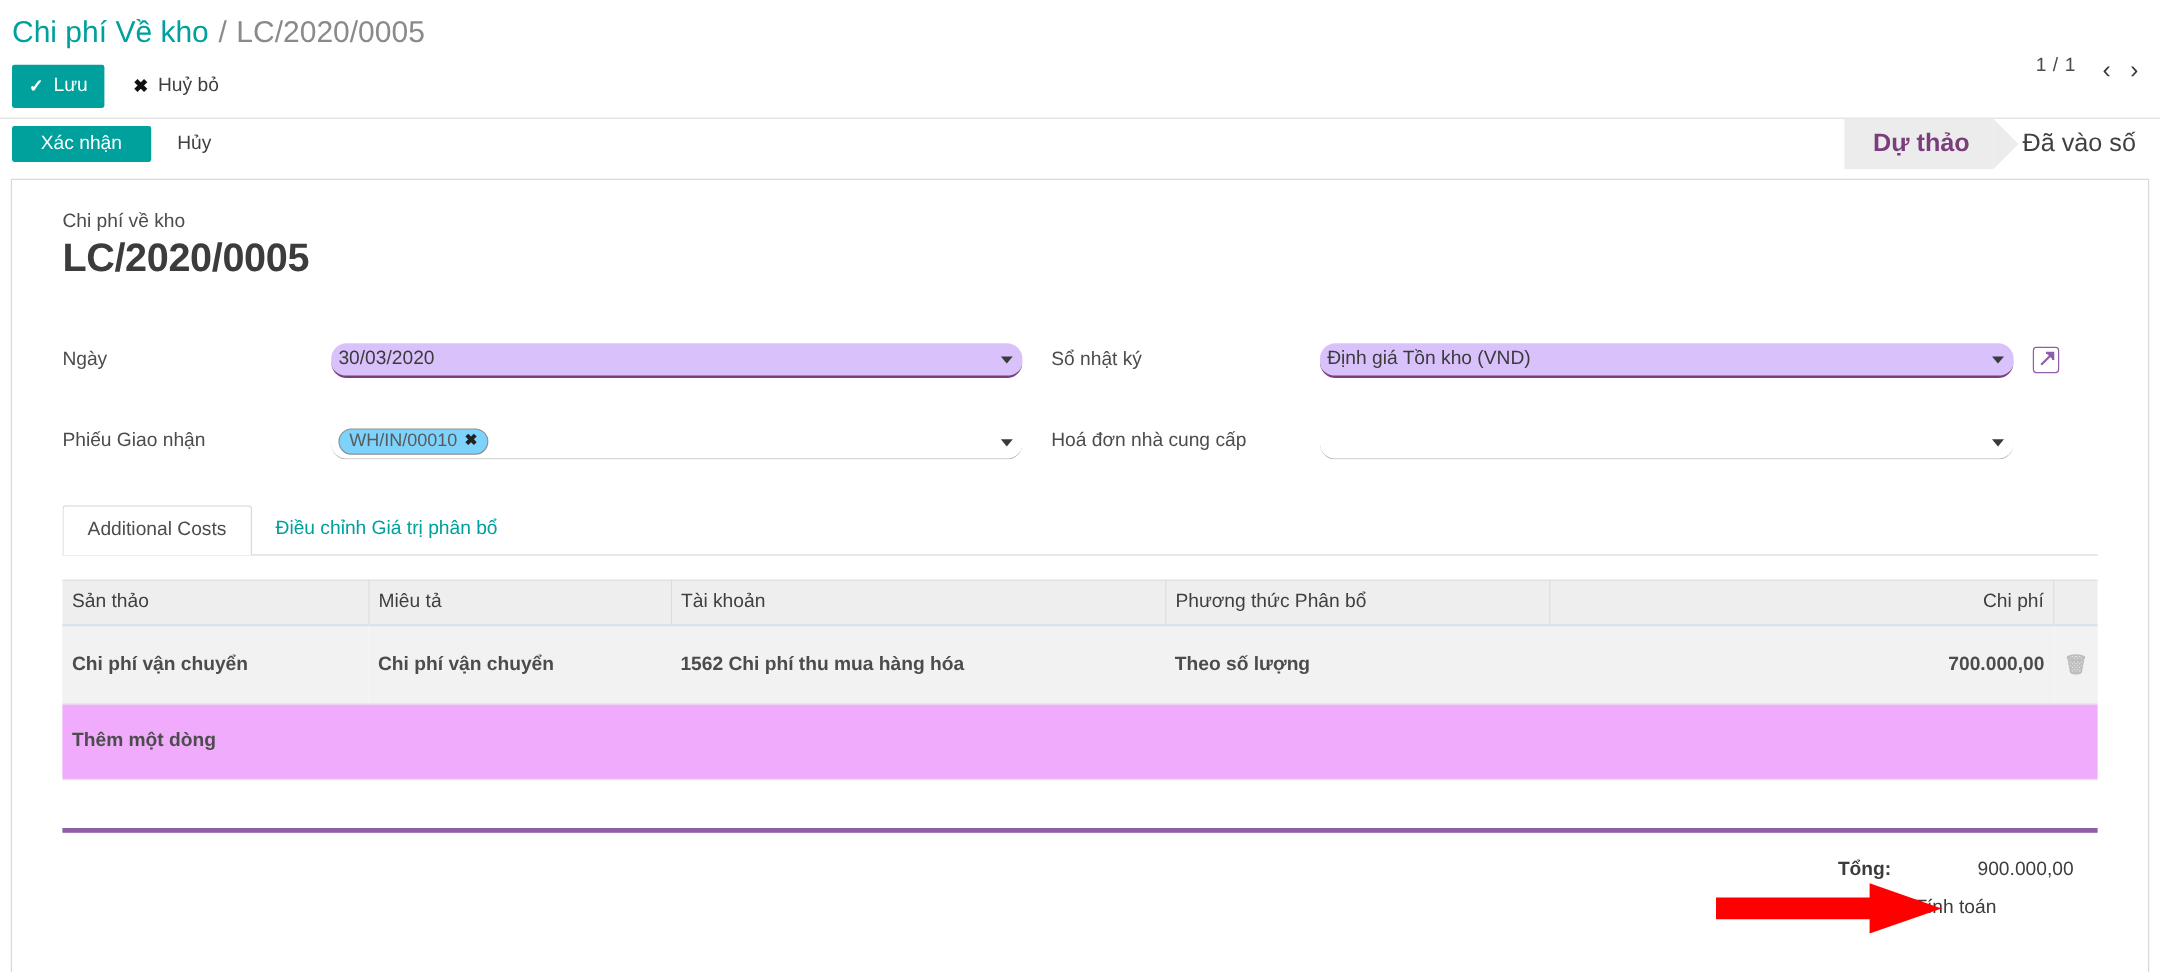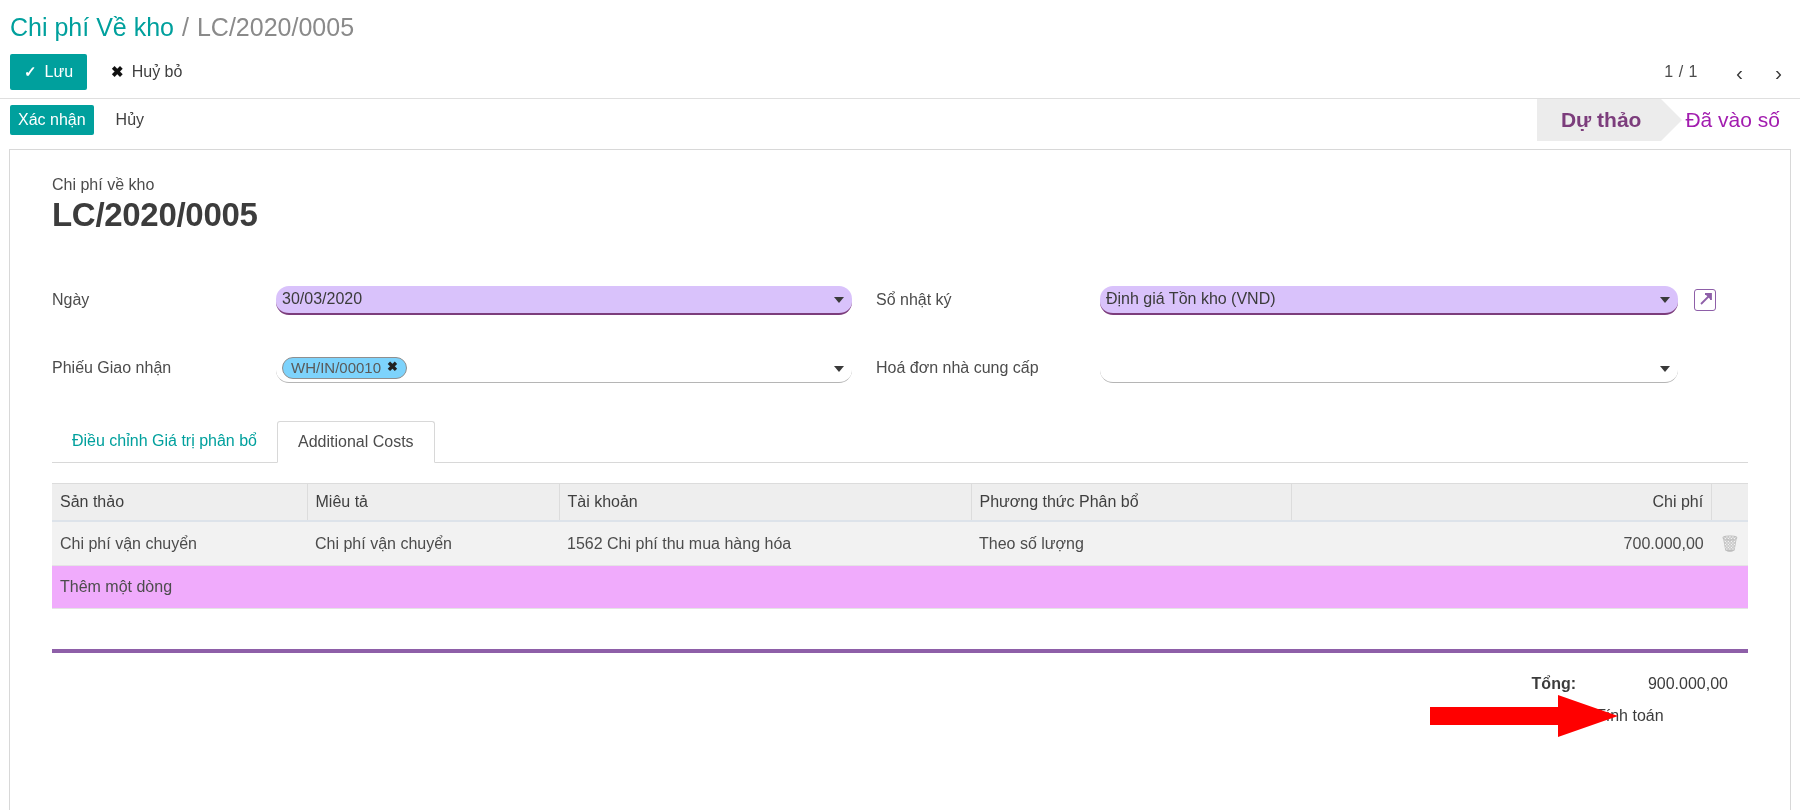--- a/index.html
+++ b/index.html
@@ -62,22 +62,22 @@
   }
   .check-glyph { font-size: 15px; font-weight: bold; }
   .x-glyph { font-size: 15px; font-weight: bold; color: #111; }
 
   .pager {
     position: absolute;
     right: 10px;
     top: 0;
     height: 52px;
     display: flex;
-    align-items: center;
-    gap: 16px;
+    align-items: flex-start;
+    gap: 0;
     font-size: 16px;
     color: #4c4c4c;
   }
   .pager-count { margin-right: 14px; letter-spacing: .5px; }
   .pager-btn {
     background: transparent; border: none; cursor: pointer;
     font-size: 21px; color: #3a3a3a; line-height: 1;
     padding: 2px 8px;
     font-family: "Liberation Sans", sans-serif;
   }
@@ -88,21 +88,21 @@
     border-top: 1px solid #dfdfdf;
     display: flex;
     align-items: center;
     padding-left: 10px;
     position: relative;
     background: #fff;
   }
   .btn-confirm {
     background: #00a09d;
     border: none; color: #fff;
-    height: 30px; padding: 0 8px;
+    height: 30px; padding: 0 24px;
     font-size: 16px; cursor: pointer;
     font-family: "Liberation Sans", sans-serif;
     border-radius: 2px;
   }
   .btn-cancel {
     background: transparent; border: none;
     color: #3f3f3f; font-size: 16px; cursor: pointer;
     margin-left: 16px; height: 30px;
     font-family: "Liberation Sans", sans-serif;
   }
@@ -124,21 +124,21 @@
   .stat-item.active::after {
     content: "";
     position: absolute;
     right: -21px; top: 0;
     width: 0; height: 0;
     border-top: 21px solid transparent;
     border-bottom: 21px solid transparent;
     border-left: 21px solid #ececec;
     z-index: 2;
   }
-  .stat-item.inactive { color: #a21caf; }
+  .stat-item.inactive { color: #404040; }
 
   
   .sheet-wrap { padding: 9px 9px 0 9px; }
   .sheet {
     border: 1px solid #d8d8d8;
     background: #fff;
     min-height: 680px;
     padding: 26px 42px 0 42px;
   }
   .sub-label {
@@ -252,24 +252,25 @@
     border-right: 1px solid #dcdcdc;
     padding: 9px 8px;
     text-align: left;
     font-weight: normal;
     color: #3f3f3f;
     white-space: nowrap;
   }
   table.lines th.num { text-align: right; }
   table.lines th.trash-col { width: 34px; border-right: none; }
   table.lines td {
-    padding: 12px 8px;
+    padding: 22px 8px;
     border-bottom: 1px solid #e4e4e4;
     color: #4c4c4c;
     white-space: nowrap;
+    font-weight: bold;
   }
   table.lines tr.row-alt td { background: #f2f2f2; }
   table.lines td.num { text-align: right; }
   td.trash-col { text-align: center; color: #b9b9b9; }
   .trash-btn { cursor: pointer; font-size: 16px; color: #bdbdbd; }
   .addline-cell {
     background: #f0abfc;
     color: #00a09d;
     padding: 10px 8px;
     font-size: 16px;
@@ -399,22 +400,22 @@
       <div class="fld-cell">
         <div class="fld-input">
           <span></span>
           <span class="caret-down"></span>
         </div>
       </div>
 
     </div>
 
     <div class="tabs">
+      <div class="tab active">Additional Costs</div>
       <div class="tab">Điều chỉnh Giá trị phân bổ</div>
-      <div class="tab active">Additional Costs</div>
     </div>
 
     <table class="lines">
       <thead>
         <tr>
           <th style="width:255px">Sản thảo</th>
           <th style="width:252px">Miêu tả</th>
           <th style="width:412px">Tài khoản</th>
           <th style="width:320px">Phương thức Phân bổ</th>
           <th class="num">Chi phí</th>

